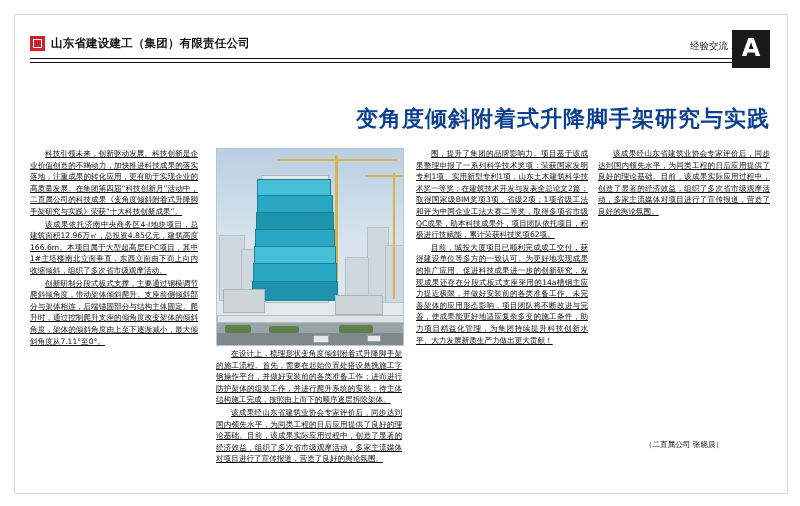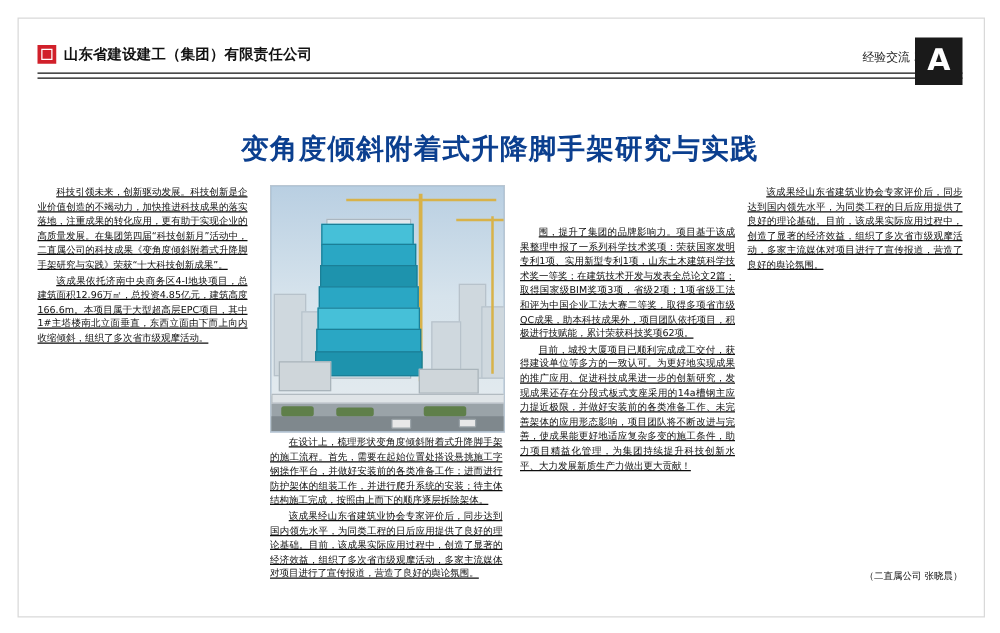--- a/index.html
+++ b/index.html
@@ -103,21 +103,21 @@
     color: #ffffff;
     line-height: 1;
     transform: translateY(-1px);
   }
   
   .article-title {
     position: absolute;
     left: 30px;
     top: 104px;
     width: 740px;
-    text-align: center;
+    text-align: right;
     font-family: "DejaVu Sans", sans-serif;
     font-size: 22px;
     font-weight: bold;
     color: #0b3f8f;
     letter-spacing: 1px;
   }
   
   .columns {
     position: absolute;
     left: 30px;
@@ -220,23 +220,23 @@
   }
   .figure .veh {
     position: absolute;
     background: #e8e8e8;
     border: 0.5px solid #9aa3a8;
     border-radius: 1px;
   }
   .sig-wrap {
     position: absolute;
     left: 568px;
-    top: 308px;
+    top: 292px;
     width: 172px;
-    text-align: right;
+    text-align: center;
     font-family: "DejaVu Sans", sans-serif;
     font-size: 7.6px;
     color: #0e0e0e;
   }
   .page-border {
     position: absolute;
     left: 14px;
     top: 14px;
     width: 772px;
     height: 478px;
@@ -263,20 +263,21 @@
     </div>
   </div>
 
   <div class="article-title">变角度倾斜附着式升降脚手架研究与实践</div>
 
   <div class="columns">
 
     <div class="col col-1">
       <p>科技引领未来，创新驱动发展。科技创新是企业价值创造的不竭动力，加快推进科技成果的落实落地，注重成果的转化应用，更有助于实现企业的高质量发展。在集团第四届“科技创新月”活动中，二直属公司的科技成果《变角度倾斜附着式升降脚手架研究与实践》荣获“十大科技创新成果”。</p>
       <p>该成果依托济南中央商务区4-I地块项目，总建筑面积12.96万㎡，总投资4.85亿元，建筑高度166.6m。本项目属于大型超高层EPC项目，其中1#主塔楼南北立面垂直，东西立面由下而上向内收缩倾斜，组织了多次省市级观摩活动。</p>
+      <p>创新研制分段式板式支撑，主要通过钢模调节爬斜倾角度，带动架体倾斜爬升。支座前侧倾斜部分与架体相连，后端锚固部分与结构主体固定。爬升时，通过控制爬升支座的倾角度改变架体的倾斜角度，架体的倾斜角度由上至下逐渐减小，最大倾斜角度从7.11°至0°。</p>
     </div>
 
     <div class="figure">
       <div class="sky"></div>
 
       <div class="far-building" style="left:2px; top:86px; width:24px; height:64px;"></div>
       <div class="far-building" style="left:24px; top:100px; width:18px; height:50px;"></div>
       <div class="far-building" style="left:150px; top:78px; width:20px; height:74px;"></div>
       <div class="far-building" style="left:168px; top:96px; width:18px; height:56px;"></div>
       <div class="far-building" style="left:128px; top:108px; width:22px; height:44px;"></div>
@@ -307,21 +308,21 @@
       <div class="green" style="left:122px; bottom:12px; width:34px; height:8px;"></div>
       <div class="veh" style="left:96px; bottom:2px; width:14px; height:6px;"></div>
       <div class="veh" style="left:150px; bottom:3px; width:12px; height:5px;"></div>
     </div>
 
     <div class="col col-2" style="top:200px; left:186px; width:186px;">
       <p>在设计上，梳理形状变角度倾斜附着式升降脚手架的施工流程。首先，需要在起始位置处搭设悬挑施工字钢操作平台，并做好安装前的各类准备工作；进而进行防护架体的组装工作，并进行爬升系统的安装；待主体结构施工完成，按照由上而下的顺序逐层拆除架体。</p>
       <p>该成果经山东省建筑业协会专家评价后，同步达到国内领先水平，为同类工程的日后应用提供了良好的理论基础。目前，该成果实际应用过程中，创造了显著的经济效益，组织了多次省市级观摩活动，多家主流媒体对项目进行了宣传报道，营造了良好的舆论氛围。</p>
     </div>
 
-    <div class="col col-3" style="left:386px; width:172px;margin-top:32px;">
+    <div class="col col-3" style="left:386px; width:172px;">
       <p>围，提升了集团的品牌影响力。项目基于该成果整理申报了一系列科学技术奖项：荣获国家发明专利1项、实用新型专利1项，山东土木建筑科学技术奖一等奖；在建筑技术开发与发表全总论文2篇；取得国家级BIM奖项3项，省级2项；1项省级工法和评为中国企业工法大赛二等奖，取得多项省市级QC成果，助本科技成果外，项目团队依托项目，积极进行技赋能，累计荣获科技奖项62项。</p>
       <p>目前，城投大厦项目已顺利完成成工交付，获得建设单位等多方的一致认可。为更好地实现成果的推广应用、促进科技成果进一步的创新研究，发现成果还存在分段式板式支座采用的14a槽钢主应力提近极限，并做好安装前的各类准备工作、未完善架体的应用形态影响，项目团队将不断改进与完善，使成果能更好地适应复杂多变的施工条件，助力项目精益化管理，为集团持续提升科技创新水平、大力发展新质生产力做出更大贡献！</p>
     </div>
 
     <div class="col" style="left:568px; width:172px;">
       <p>该成果经山东省建筑业协会专家评价后，同步达到国内领先水平，为同类工程的日后应用提供了良好的理论基础。目前，该成果实际应用过程中，创造了显著的经济效益，组织了多次省市级观摩活动，多家主流媒体对项目进行了宣传报道，营造了良好的舆论氛围。</p>
     </div>
 
     <div class="sig-wrap">（二直属公司 张晓晨）</div>
   </div>

